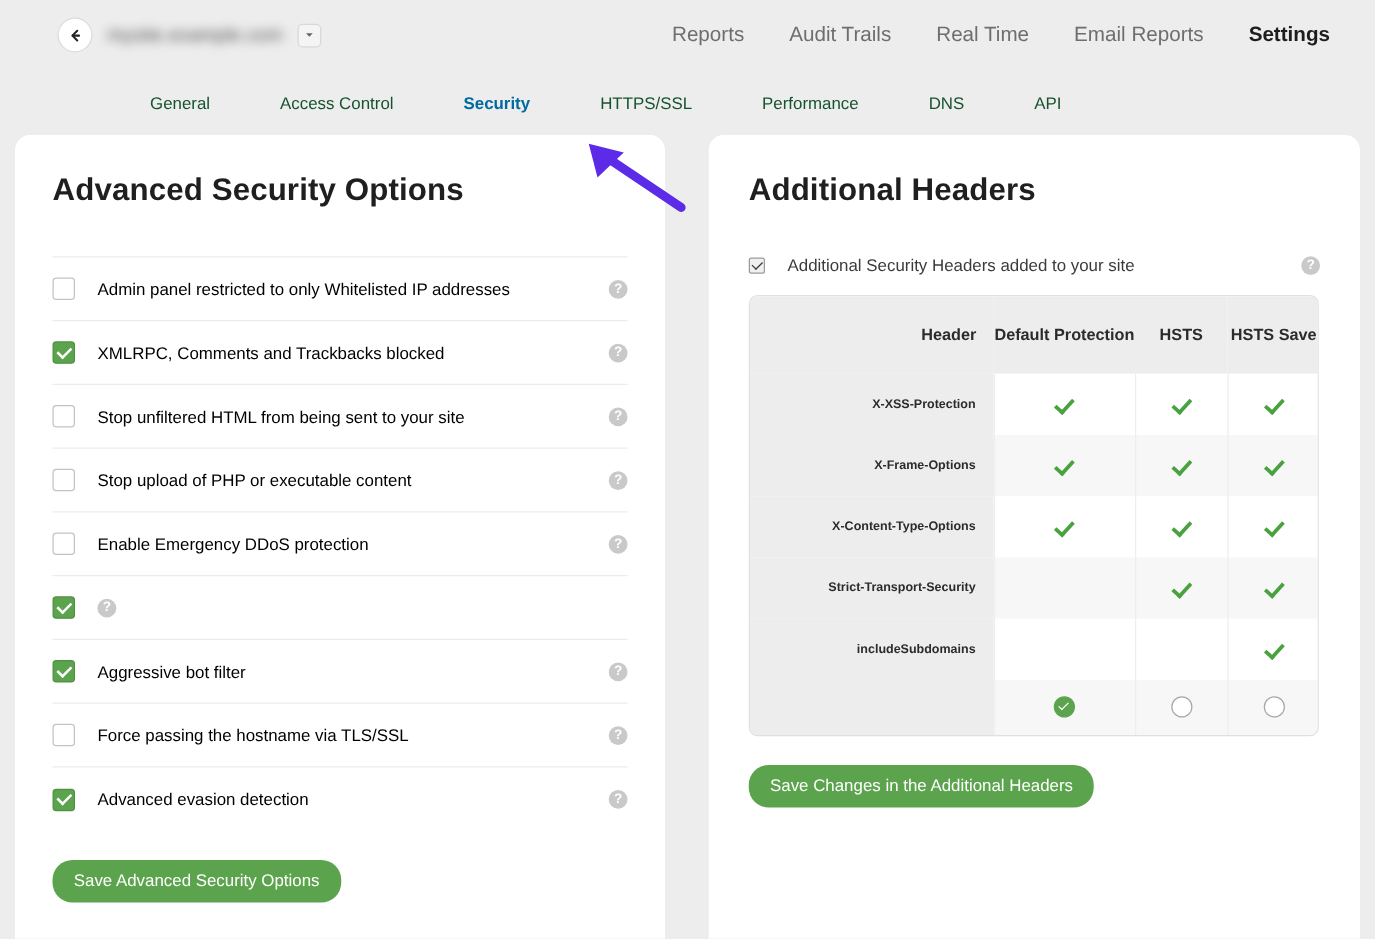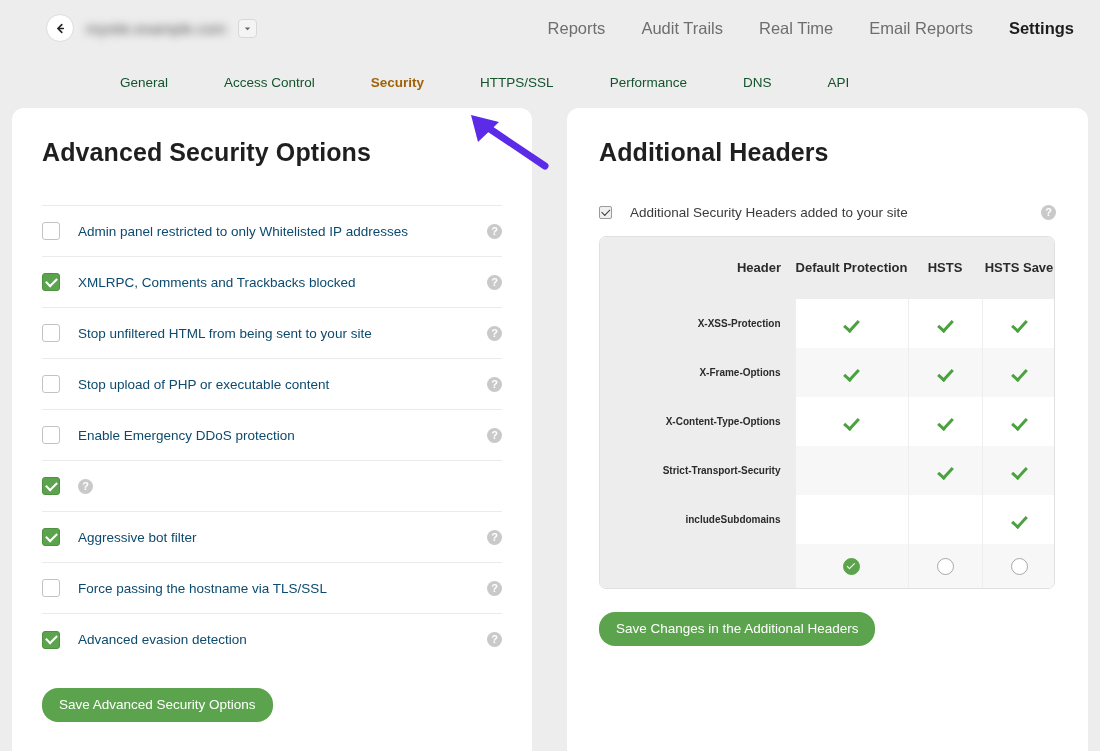--- a/index.html
+++ b/index.html
@@ -50,21 +50,21 @@
     border-radius: 4px;
     background: #f4f4f4;
     border: 1px solid #d8d8d8;
     display: flex; align-items: center; justify-content: center;
     cursor: pointer;
     flex: 0 0 auto;
   }
 
   .mainnav {
     position: absolute;
-    right: 8px;
+    right: 18px;
     top: 0; height: 56px;
     display: flex;
     align-items: center;
     gap: 0;
   }
   .mainnav-item {
     font-size: 16.5px;
     color: #6e6e6e;
     padding: 0 18px;
     cursor: pointer;
@@ -89,21 +89,21 @@
     align-items: center;
     margin-left: 92px;
   }
   .subnav-item {
     font-size: 13.5px;
     color: #14532d;
     padding: 0 28px;
     cursor: pointer;
     white-space: nowrap;
   }
-  .subnav-item.active { color: #a16207; font-weight: bold; }
+  .subnav-item.active { color: #0369a1; font-weight: bold; }
 
   
   .anno-arrow {
     position: absolute;
     left: 465px;
     top: 113px;
     width: 95px;
     height: 62px;
     pointer-events: none;
     z-index: 40;
@@ -159,21 +159,21 @@
   }
   .cb.on::after {
     content: "";
     width: 9px; height: 5px;
     border-left: 2px solid #fff;
     border-bottom: 2px solid #fff;
     transform: rotate(-45deg) translate(1px, -1px);
   }
   .opt-label {
     font-size: 13.5px;
-    color: #0c4a6e;
+    color: #000000;
     flex: 1 1 auto;
   }
   .help {
     width: 15px; height: 15px;
     border-radius: 50%;
     background: #c9c9c9;
     color: #ffffff;
     font-size: 11px;
     line-height: 15px;
     text-align: center;

